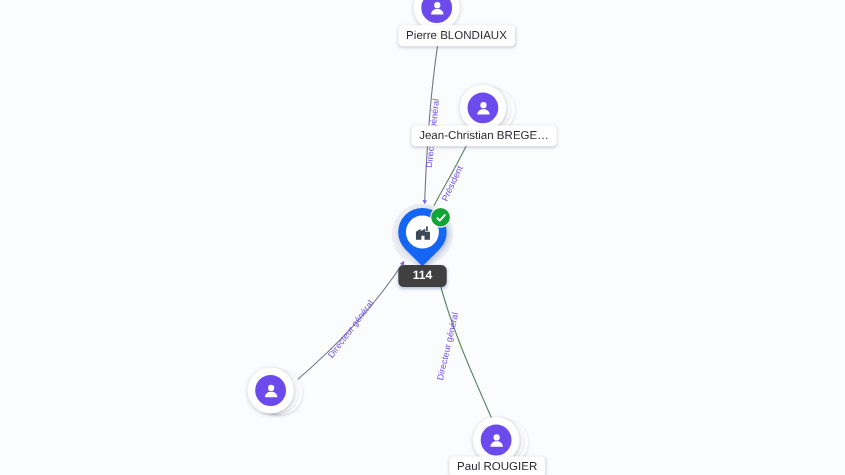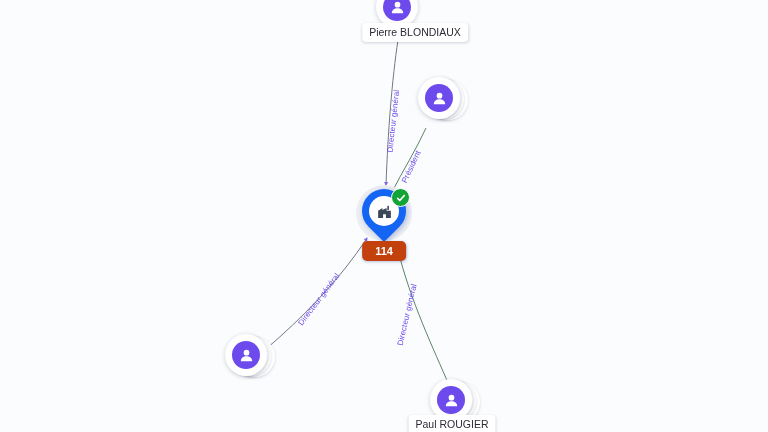--- a/index.html
+++ b/index.html
@@ -138,21 +138,21 @@
     display: flex;
     align-items: center;
     justify-content: center;
   }
   .verified-badge svg { display: block; }
   #company-count-badge {
     position: absolute;
     left: 50%;
     top: 28px;
     transform: translateX(-50%);
-    background: #c2410c;
+    background: #404040;
     color: #ffffff;
     font-size: 11px;
     font-weight: bold;
     line-height: 14px;
     padding: 3px 13px;
     border-radius: 5px;
     box-shadow: 0 1px 3px rgba(20,60,150,0.30);
   }
 
   
@@ -220,20 +220,21 @@
       <div class="avatar">
         <div class="avatar-inner">
           <svg width="17" height="17" viewBox="0 0 24 24" fill="#ffffff">
             <circle cx="12" cy="8" r="4"></circle>
             <path d="M4 20c0-4.4 3.6-7 8-7s8 2.6 8 7z"></path>
           </svg>
         </div>
       </div>
     </div>
   </div>
+  <div class="person-label" style="left:440px; top:114px;">Jean-Christian BREGE…</div>
 
   <div class="person-node" style="left:247px; top:356px;">
     <div class="avatar-stack">
       <div class="stack-sheet s3"></div>
       <div class="stack-sheet s2"></div>
       <div class="stack-sheet s1"></div>
       <div class="avatar">
         <div class="avatar-inner">
           <svg width="17" height="17" viewBox="0 0 24 24" fill="#ffffff">
             <circle cx="12" cy="8" r="4"></circle>

